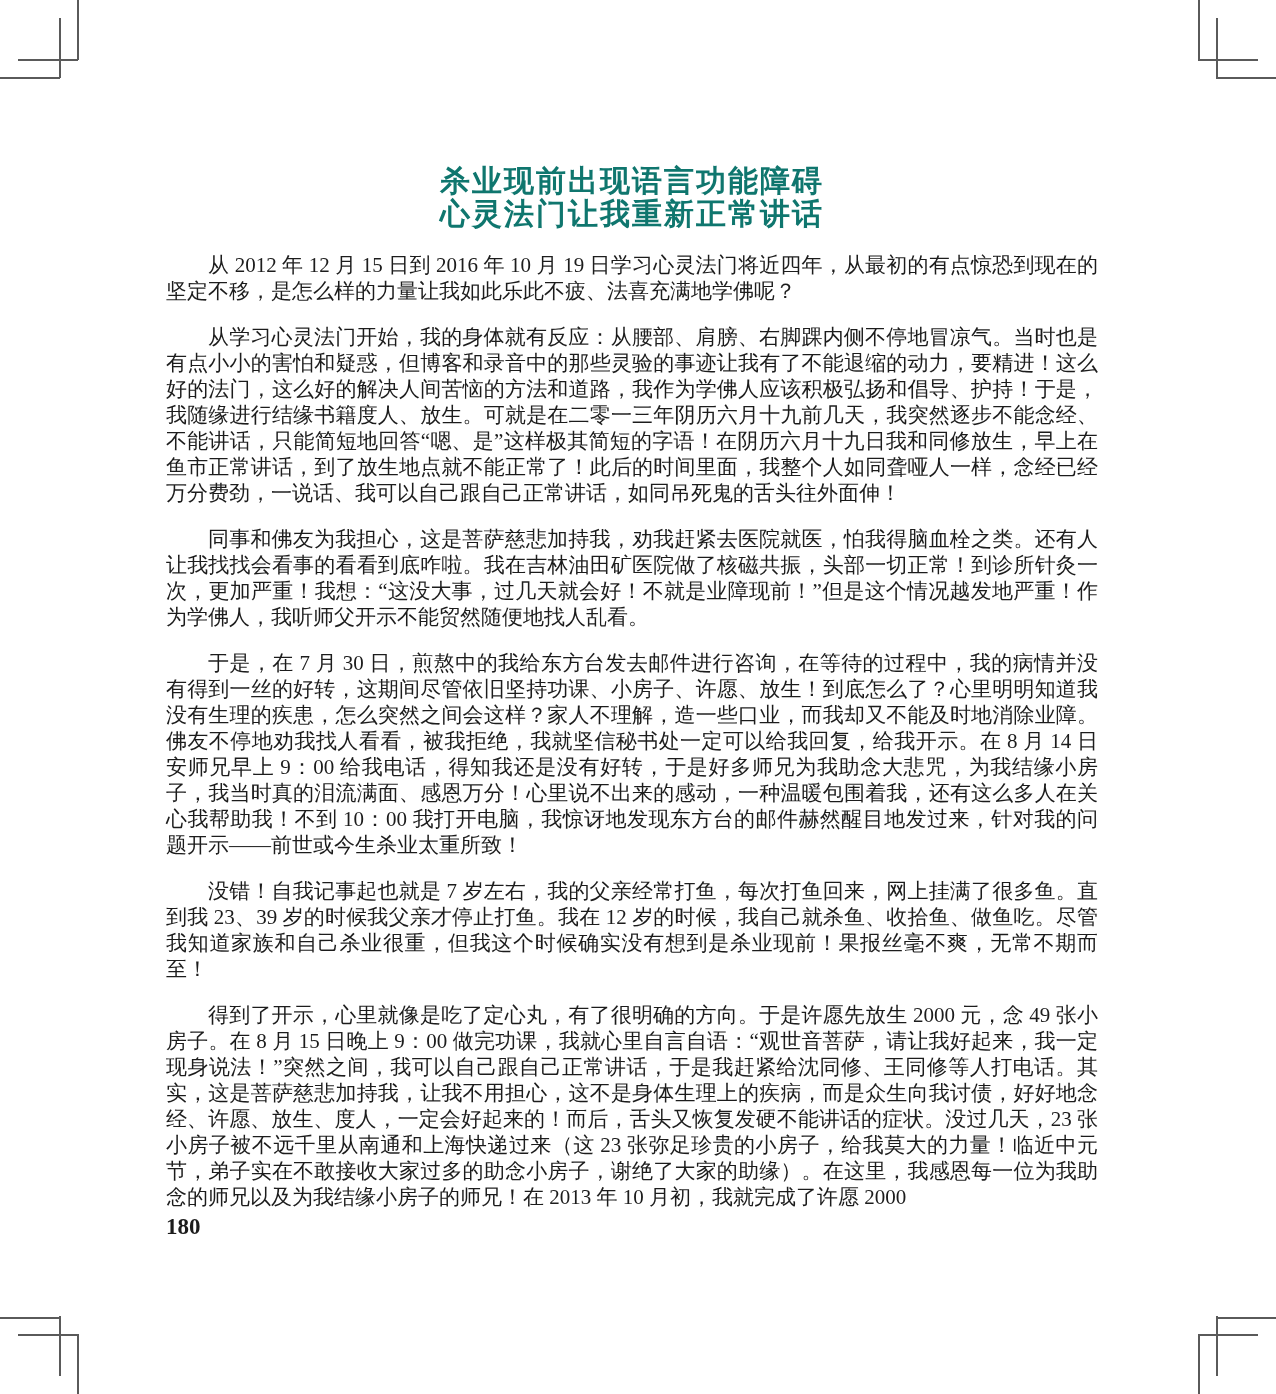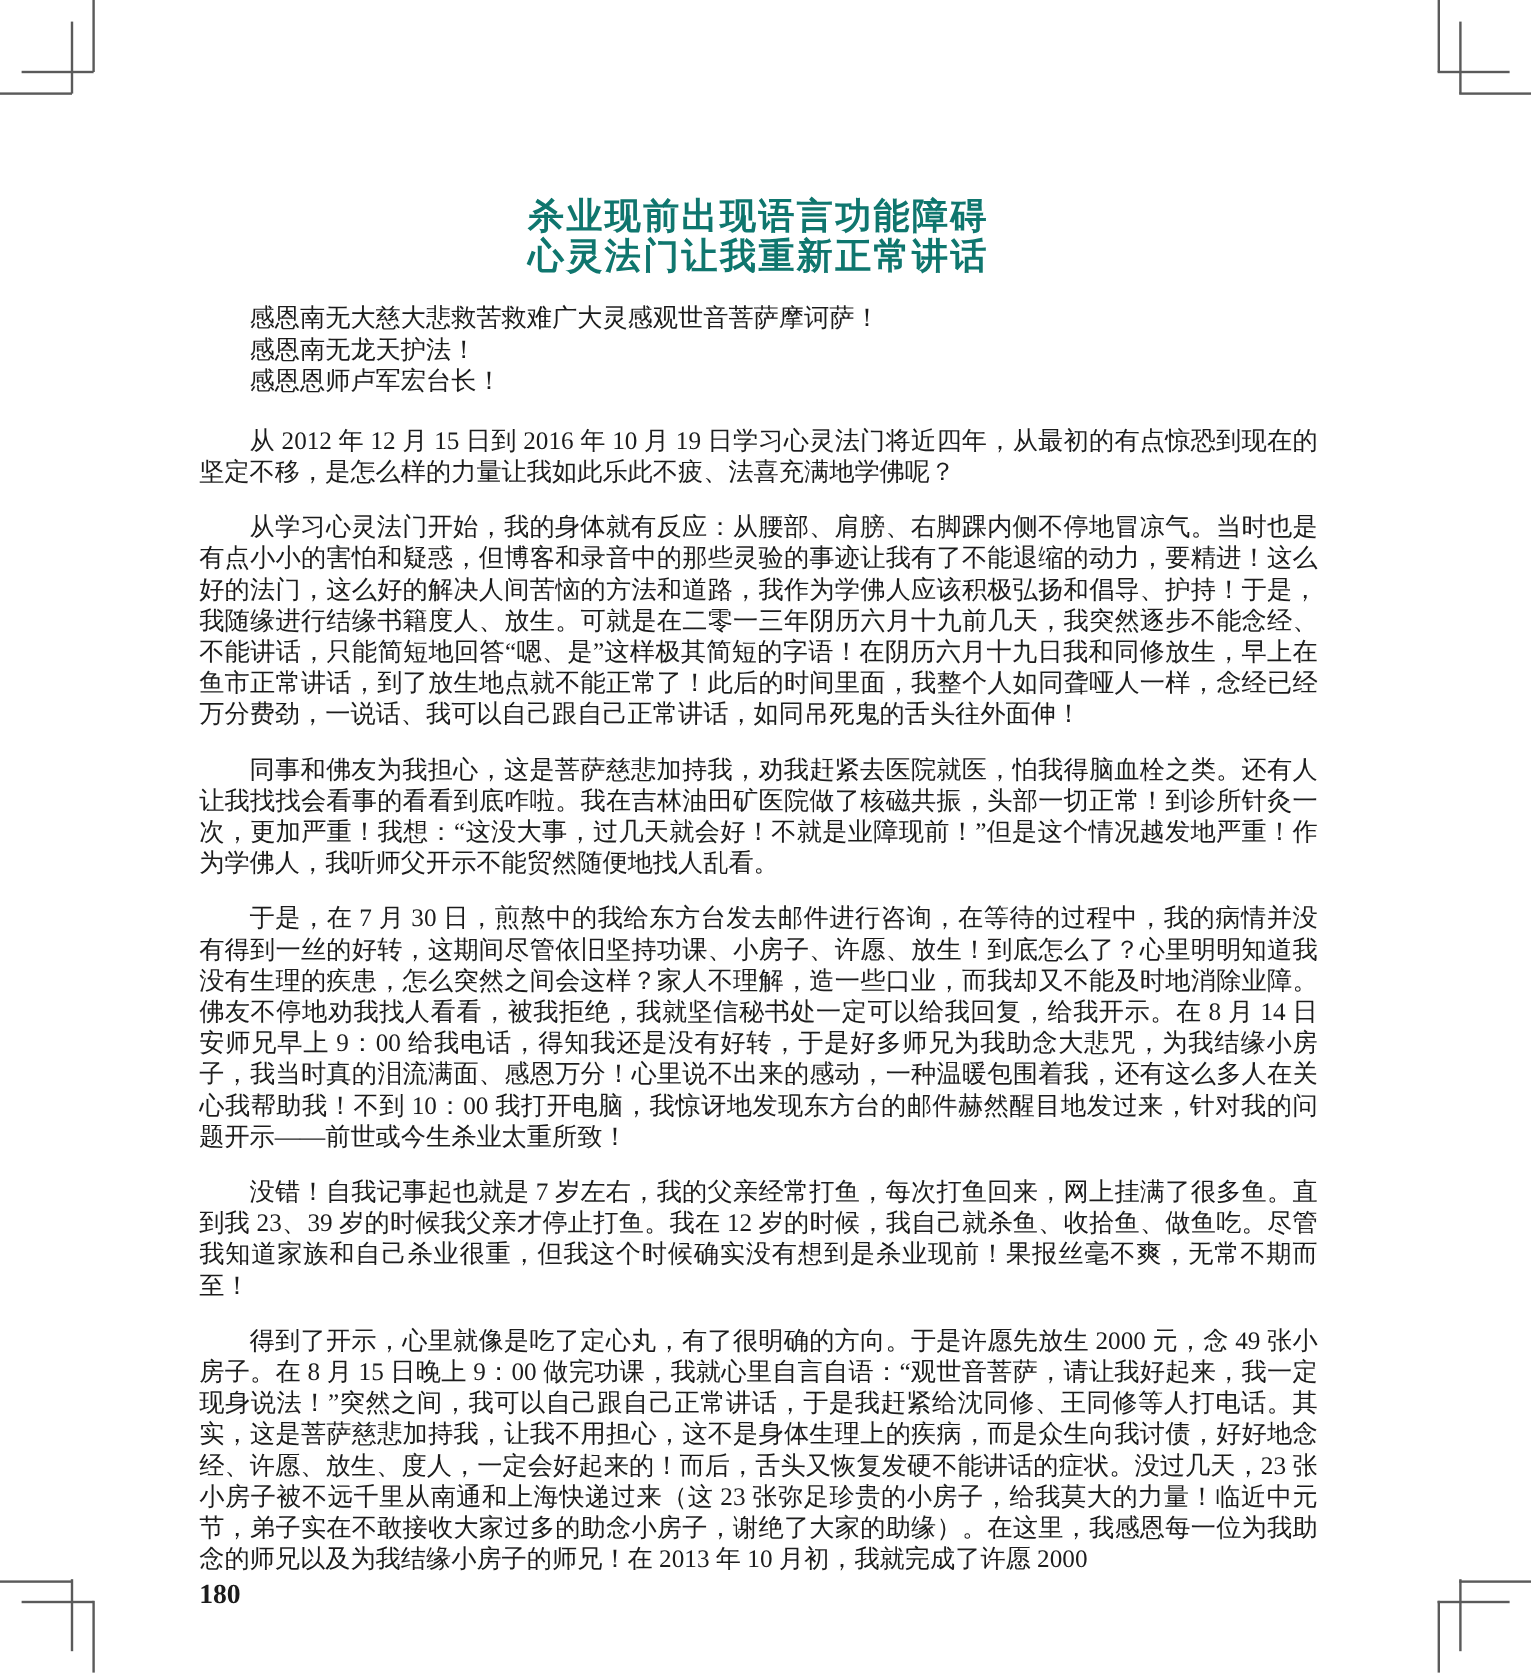--- a/index.html
+++ b/index.html
@@ -93,25 +93,20 @@
   <div class="mark v" style="left:1198px; top:1334px;"></div>
 </div>
 
 <div class="content">
 
   <h1 class="title" style="color: #0f766e;">
     <span class="title-line">杀业现前出现语言功能障碍</span>
     <span class="title-line">心灵法门让我重新正常讲话</span>
   </h1>
 
-  <div class="greetings">
-    <p class="greeting">感恩南无大慈大悲救苦救难广大灵感观世音菩萨摩诃萨！</p>
-    <p class="greeting">感恩南无龙天护法！</p>
-    <p class="greeting">感恩恩师卢军宏台长！</p>
-  </div>
 
   <p class="body-para">从 2012 年 12 月 15 日到 2016 年 10 月 19 日学习心灵法门将近四年，从最初的有点惊恐到现在的坚定不移，是怎么样的力量让我如此乐此不疲、法喜充满地学佛呢？</p>
   <p class="body-para">从学习心灵法门开始，我的身体就有反应：从腰部、肩膀、右脚踝内侧不停地冒凉气。当时也是有点小小的害怕和疑惑，但博客和录音中的那些灵验的事迹让我有了不能退缩的动力，要精进！这么好的法门，这么好的解决人间苦恼的方法和道路，我作为学佛人应该积极弘扬和倡导、护持！于是，我随缘进行结缘书籍度人、放生。可就是在二零一三年阴历六月十九前几天，我突然逐步不能念经、不能讲话，只能简短地回答“嗯、是”这样极其简短的字语！在阴历六月十九日我和同修放生，早上在鱼市正常讲话，到了放生地点就不能正常了！此后的时间里面，我整个人如同聋哑人一样，念经已经万分费劲，一说话、我可以自己跟自己正常讲话，如同吊死鬼的舌头往外面伸！</p>
   <p class="body-para">同事和佛友为我担心，这是菩萨慈悲加持我，劝我赶紧去医院就医，怕我得脑血栓之类。还有人让我找找会看事的看看到底咋啦。我在吉林油田矿医院做了核磁共振，头部一切正常！到诊所针灸一次，更加严重！我想：“这没大事，过几天就会好！不就是业障现前！”但是这个情况越发地严重！作为学佛人，我听师父开示不能贸然随便地找人乱看。</p>
   <p class="body-para">于是，在 7 月 30 日，煎熬中的我给东方台发去邮件进行咨询，在等待的过程中，我的病情并没有得到一丝的好转，这期间尽管依旧坚持功课、小房子、许愿、放生！到底怎么了？心里明明知道我没有生理的疾患，怎么突然之间会这样？家人不理解，造一些口业，而我却又不能及时地消除业障。佛友不停地劝我找人看看，被我拒绝，我就坚信秘书处一定可以给我回复，给我开示。在 8 月 14 日安师兄早上 9：00 给我电话，得知我还是没有好转，于是好多师兄为我助念大悲咒，为我结缘小房子，我当时真的泪流满面、感恩万分！心里说不出来的感动，一种温暖包围着我，还有这么多人在关心我帮助我！不到 10：00 我打开电脑，我惊讶地发现东方台的邮件赫然醒目地发过来，针对我的问题开示——前世或今生杀业太重所致！</p>
   <p class="body-para">没错！自我记事起也就是 7 岁左右，我的父亲经常打鱼，每次打鱼回来，网上挂满了很多鱼。直到我 23、39 岁的时候我父亲才停止打鱼。我在 12 岁的时候，我自己就杀鱼、收拾鱼、做鱼吃。尽管我知道家族和自己杀业很重，但我这个时候确实没有想到是杀业现前！果报丝毫不爽，无常不期而至！</p>
   <p class="body-para last">得到了开示，心里就像是吃了定心丸，有了很明确的方向。于是许愿先放生 2000 元，念 49 张小房子。在 8 月 15 日晚上 9：00 做完功课，我就心里自言自语：“观世音菩萨，请让我好起来，我一定现身说法！”突然之间，我可以自己跟自己正常讲话，于是我赶紧给沈同修、王同修等人打电话。其实，这是菩萨慈悲加持我，让我不用担心，这不是身体生理上的疾病，而是众生向我讨债，好好地念经、许愿、放生、度人，一定会好起来的！而后，舌头又恢复发硬不能讲话的症状。没过几天，23 张小房子被不远千里从南通和上海快递过来（这 23 张弥足珍贵的小房子，给我莫大的力量！临近中元节，弟子实在不敢接收大家过多的助念小房子，谢绝了大家的助缘）。在这里，我感恩每一位为我助念的师兄以及为我结缘小房子的师兄！在 2013 年 10 月初，我就完成了许愿 2000</p>
 
   <p class="page-number">180</p>
 

